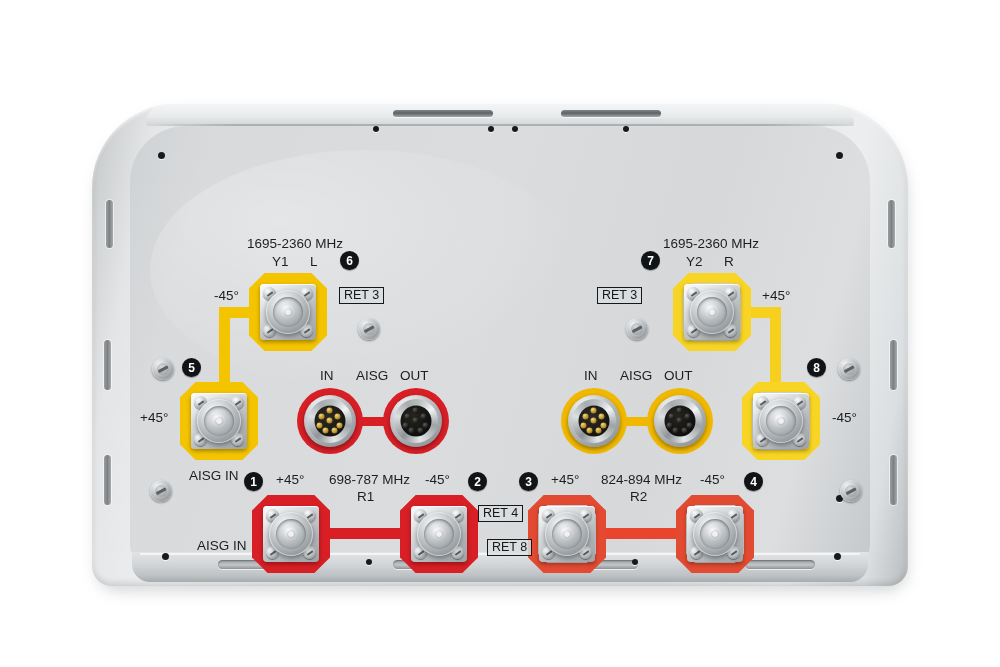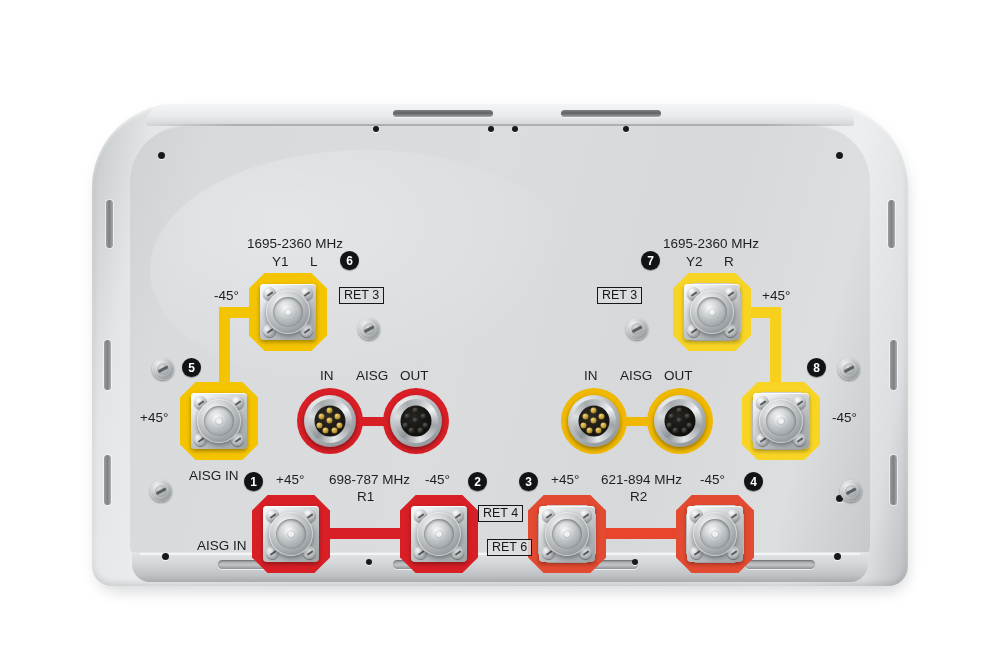--- a/index.html
+++ b/index.html
@@ -398,21 +398,21 @@
     <div class="fscrew" style="left:3px;top:40px;"></div>
     <div class="fscrew" style="left:40px;top:40px;"></div>
     <div class="ncon" style="left:6px;top:6px;">
       <div class="ring2"></div>
       <div class="ring3"></div>
       <div class="pin"></div>
     </div>
   </div>
   <div class="badge" style="left:519px;top:472px;">3</div>
   <div class="lbl" style="left:551px;top:472px;">+45°</div>
-  <div class="lbl" style="left:601px;top:472px;">621-894 MHz</div>
+  <div class="lbl" style="left:601px;top:472px;">824-894 MHz</div>
   <div class="lbl" style="left:630px;top:489px;">R2</div>
   <div class="lbl" style="left:700px;top:472px;">-45°</div>
   <div class="badge" style="left:744px;top:472px;">4</div>
 
   <div class="ret" style="left:478px;top:505px;">RET 4</div>
-  <div class="ret" style="left:487px;top:539px;">RET 6</div>
+  <div class="ret" style="left:487px;top:539px;">RET 8</div>
 
 </div>
 
 </body></html>

